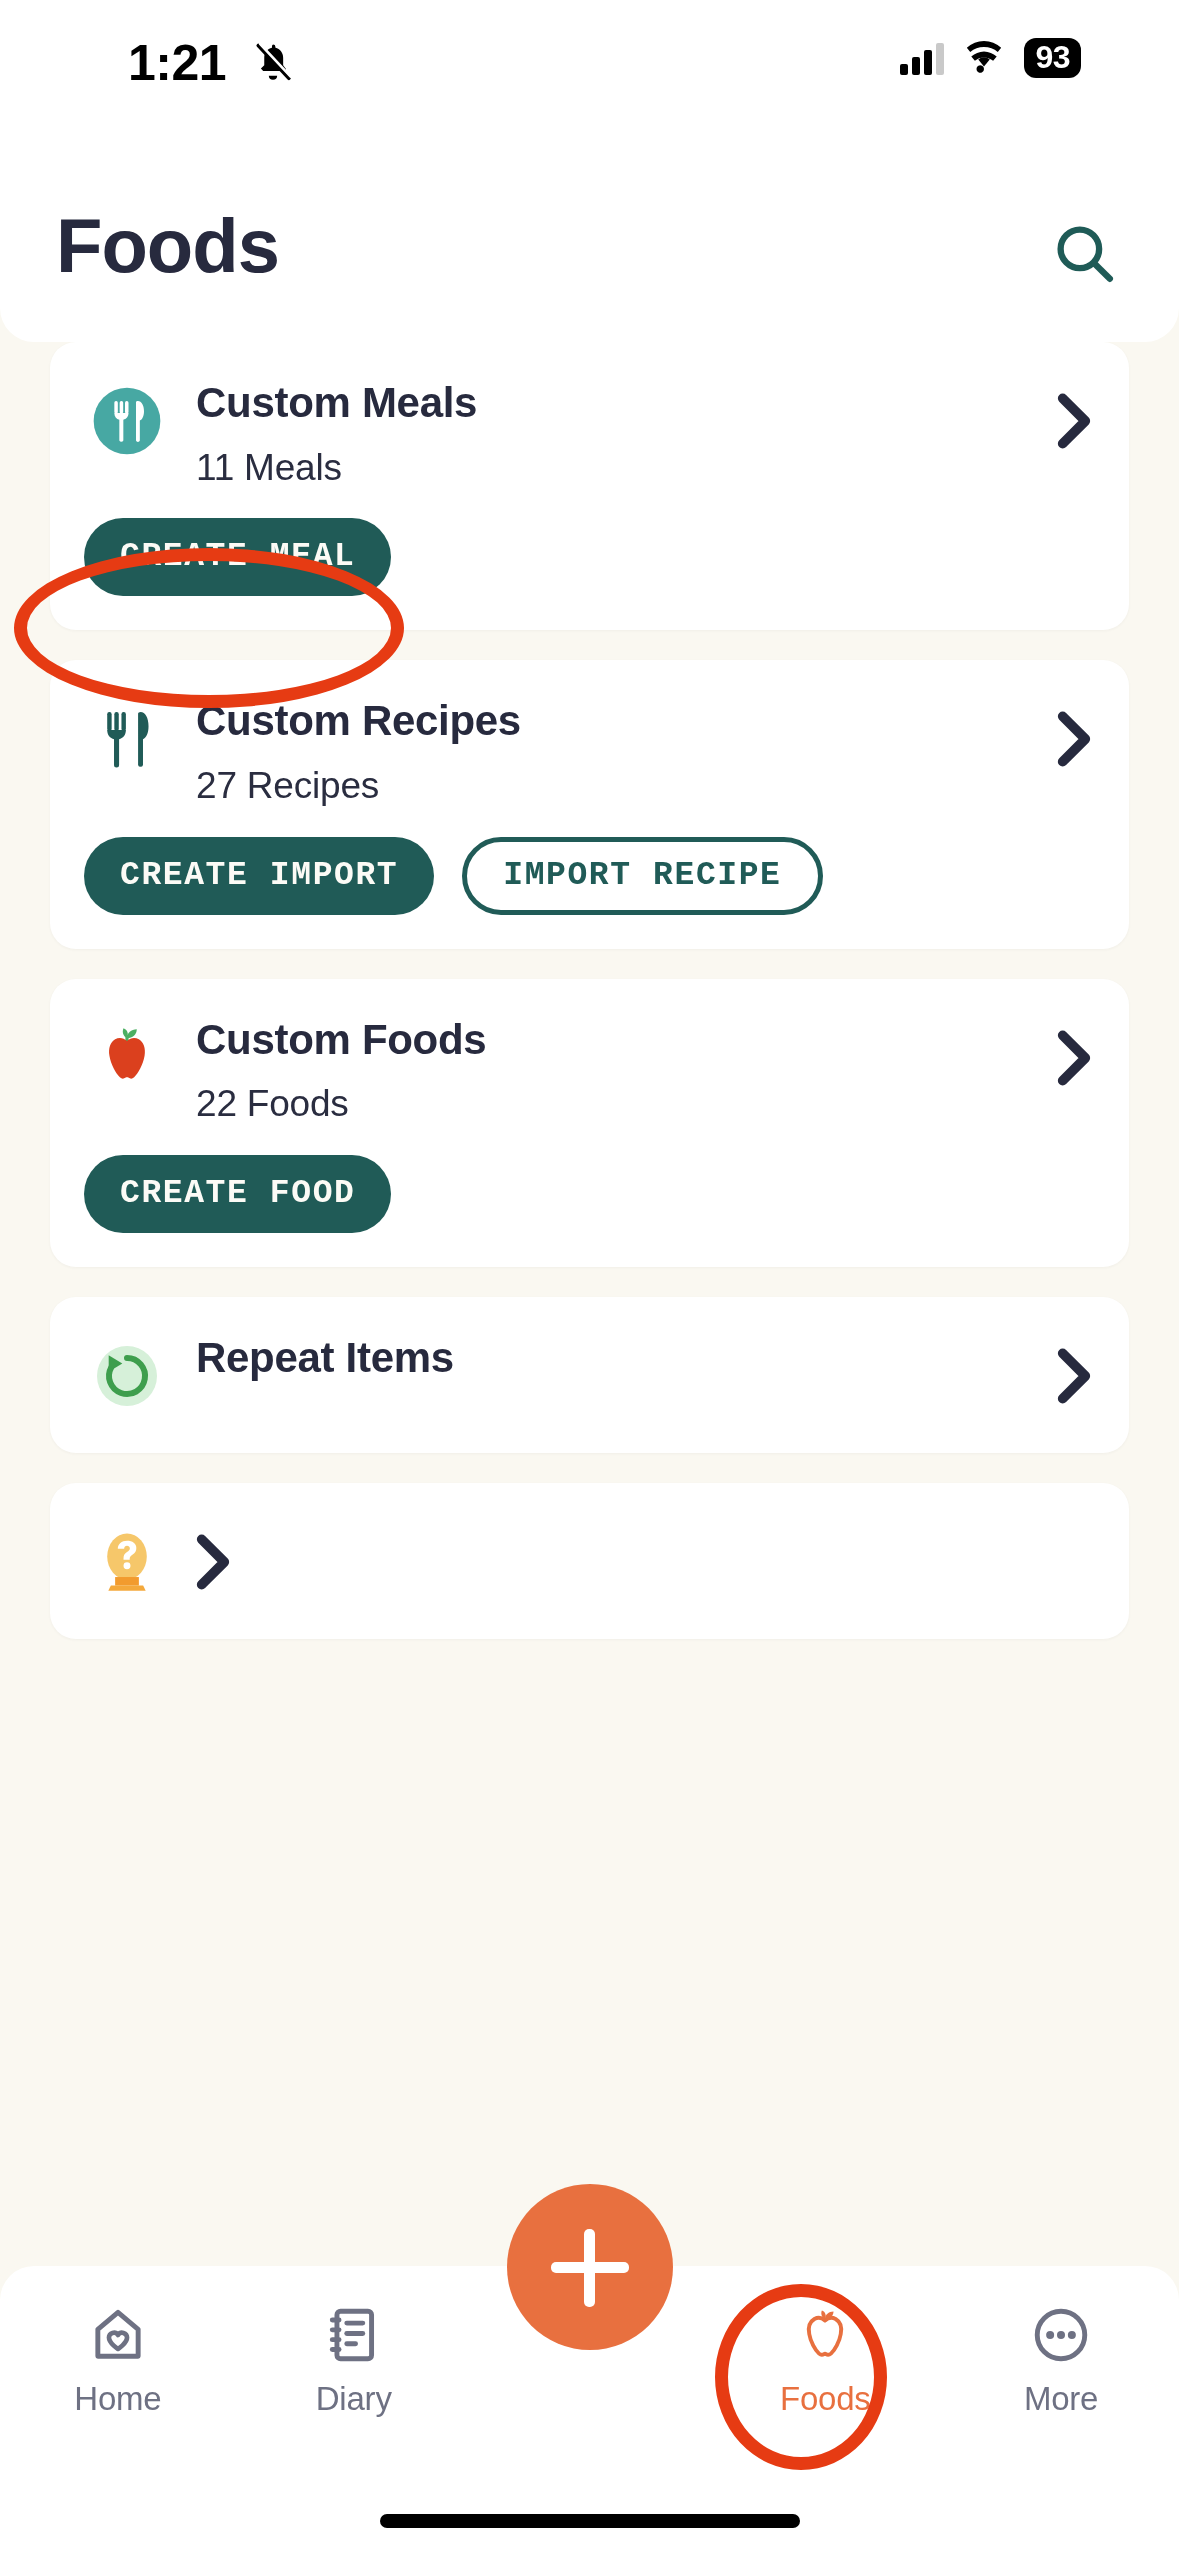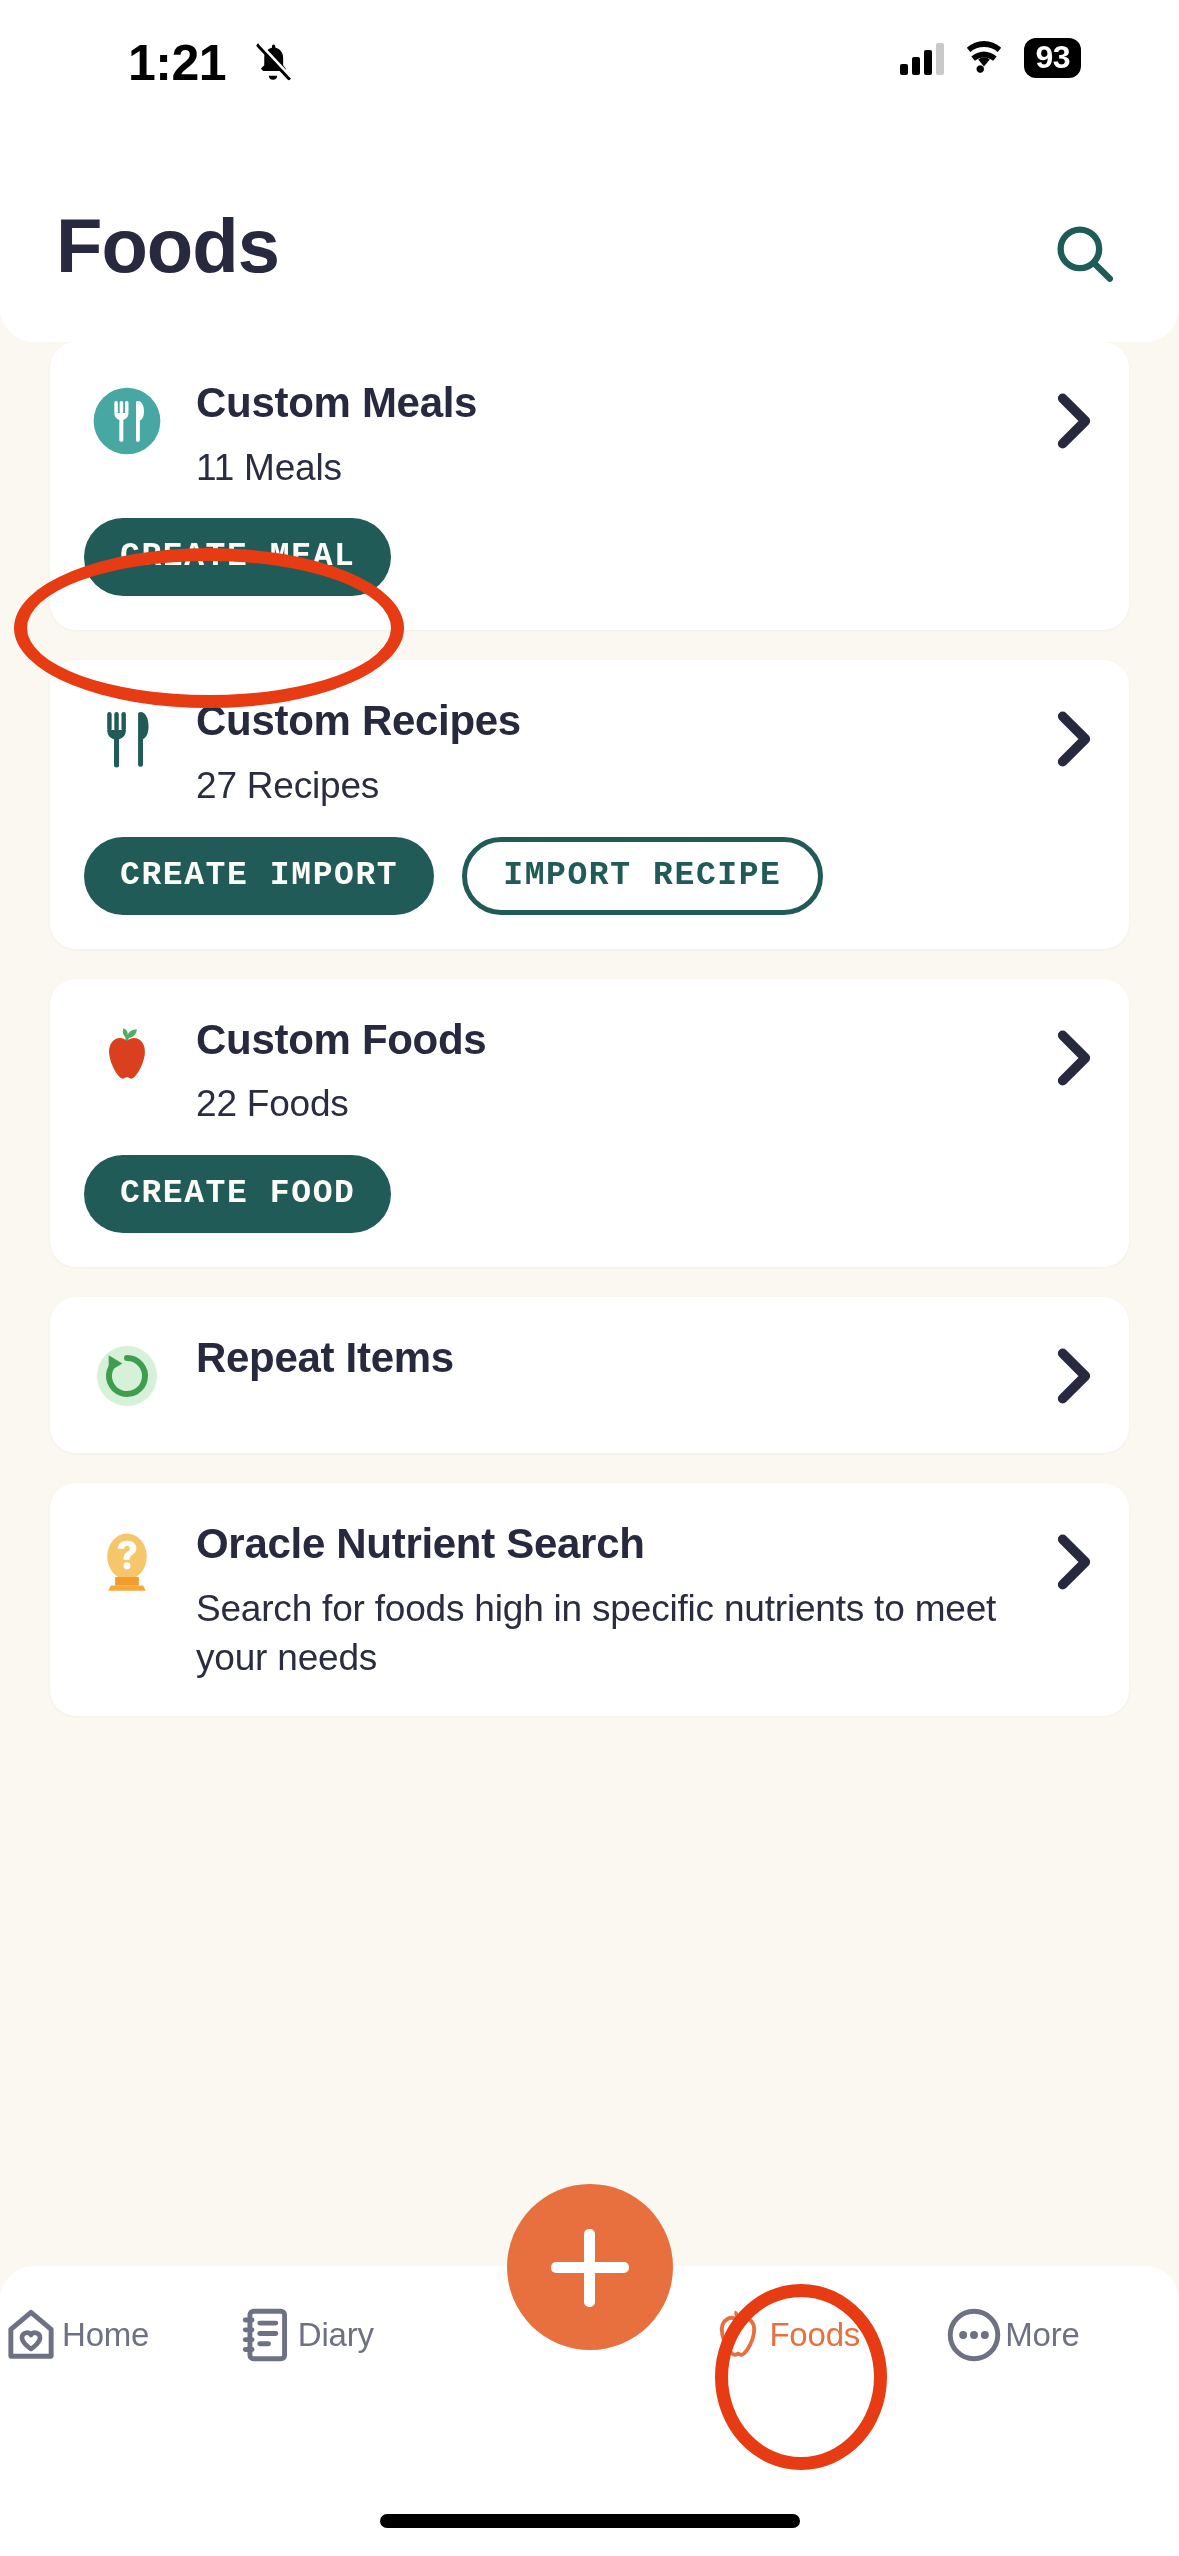--- a/index.html
+++ b/index.html
@@ -230,22 +230,23 @@
     border-top-left-radius: 34px;
     border-top-right-radius: 34px;
     z-index: 40;
     display: flex;
     align-items: flex-start;
     padding-top: 38px;
   }
   .nav-tab {
     flex: 1 1 0;
     display: flex;
-    flex-direction: row;
+    flex-direction: column;
     align-items: center;
+    gap: 14px;
     cursor: pointer;
     background: none;
     border: none;
     font-family: "Liberation Sans", sans-serif;
   }
   .nav-tab.spacer { visibility: hidden; }
   .nav-icon { width: 62px; height: 62px; display: block; }
   .nav-label {
     font-size: 33px;
     color: #6E7183;
@@ -400,24 +401,20 @@
     <div class="card-head">
       <span class="card-icon">
         <svg width="76" height="76" viewBox="0 0 48 48">
           <ellipse cx="24" cy="20.5" rx="12.5" ry="14.5" fill="#F6C76A"></ellipse>
           <rect x="16.5" y="33.5" width="15" height="5.4" fill="#F29B2E"></rect>
           <path d="M13.8 38.8h20.4l1.6 3.4H12.2z" fill="#F4A93C"></path>
           <path d="M24 10.6c-3.4 0-5.8 2.1-5.8 5h4c0-1.2.8-1.9 1.8-1.9s1.8.6 1.8 1.6c0 1.1-.6 1.6-1.8 2.4-1.5 1-2.2 2-2.2 3.9v.9h3.9v-.6c0-1.2.6-1.8 1.9-2.7 1.6-1.1 2.3-2.3 2.3-4.1 0-2.8-2.4-4.5-5.9-4.5z" fill="#FFFFFF"></path>
           <circle cx="24" cy="26.4" r="2.2" fill="#FFFFFF"></circle>
         </svg>
       </span>
-      <div class="card-textcol">
-        <div class="card-title">Oracle Nutrient Search</div>
-        <div class="card-sub">Search for foods high in specific nutrients to meet your needs</div>
-      </div>
       <svg class="chevron" viewBox="0 0 12 20">
         <polyline points="2,2 10,10 2,18" fill="none" stroke="#272A3E" stroke-width="3.4" stroke-linecap="round" stroke-linejoin="round"></polyline>
       </svg>
     </div>
   </div>
 
 </div>
 
 <button id="fab-add"></button>
 

